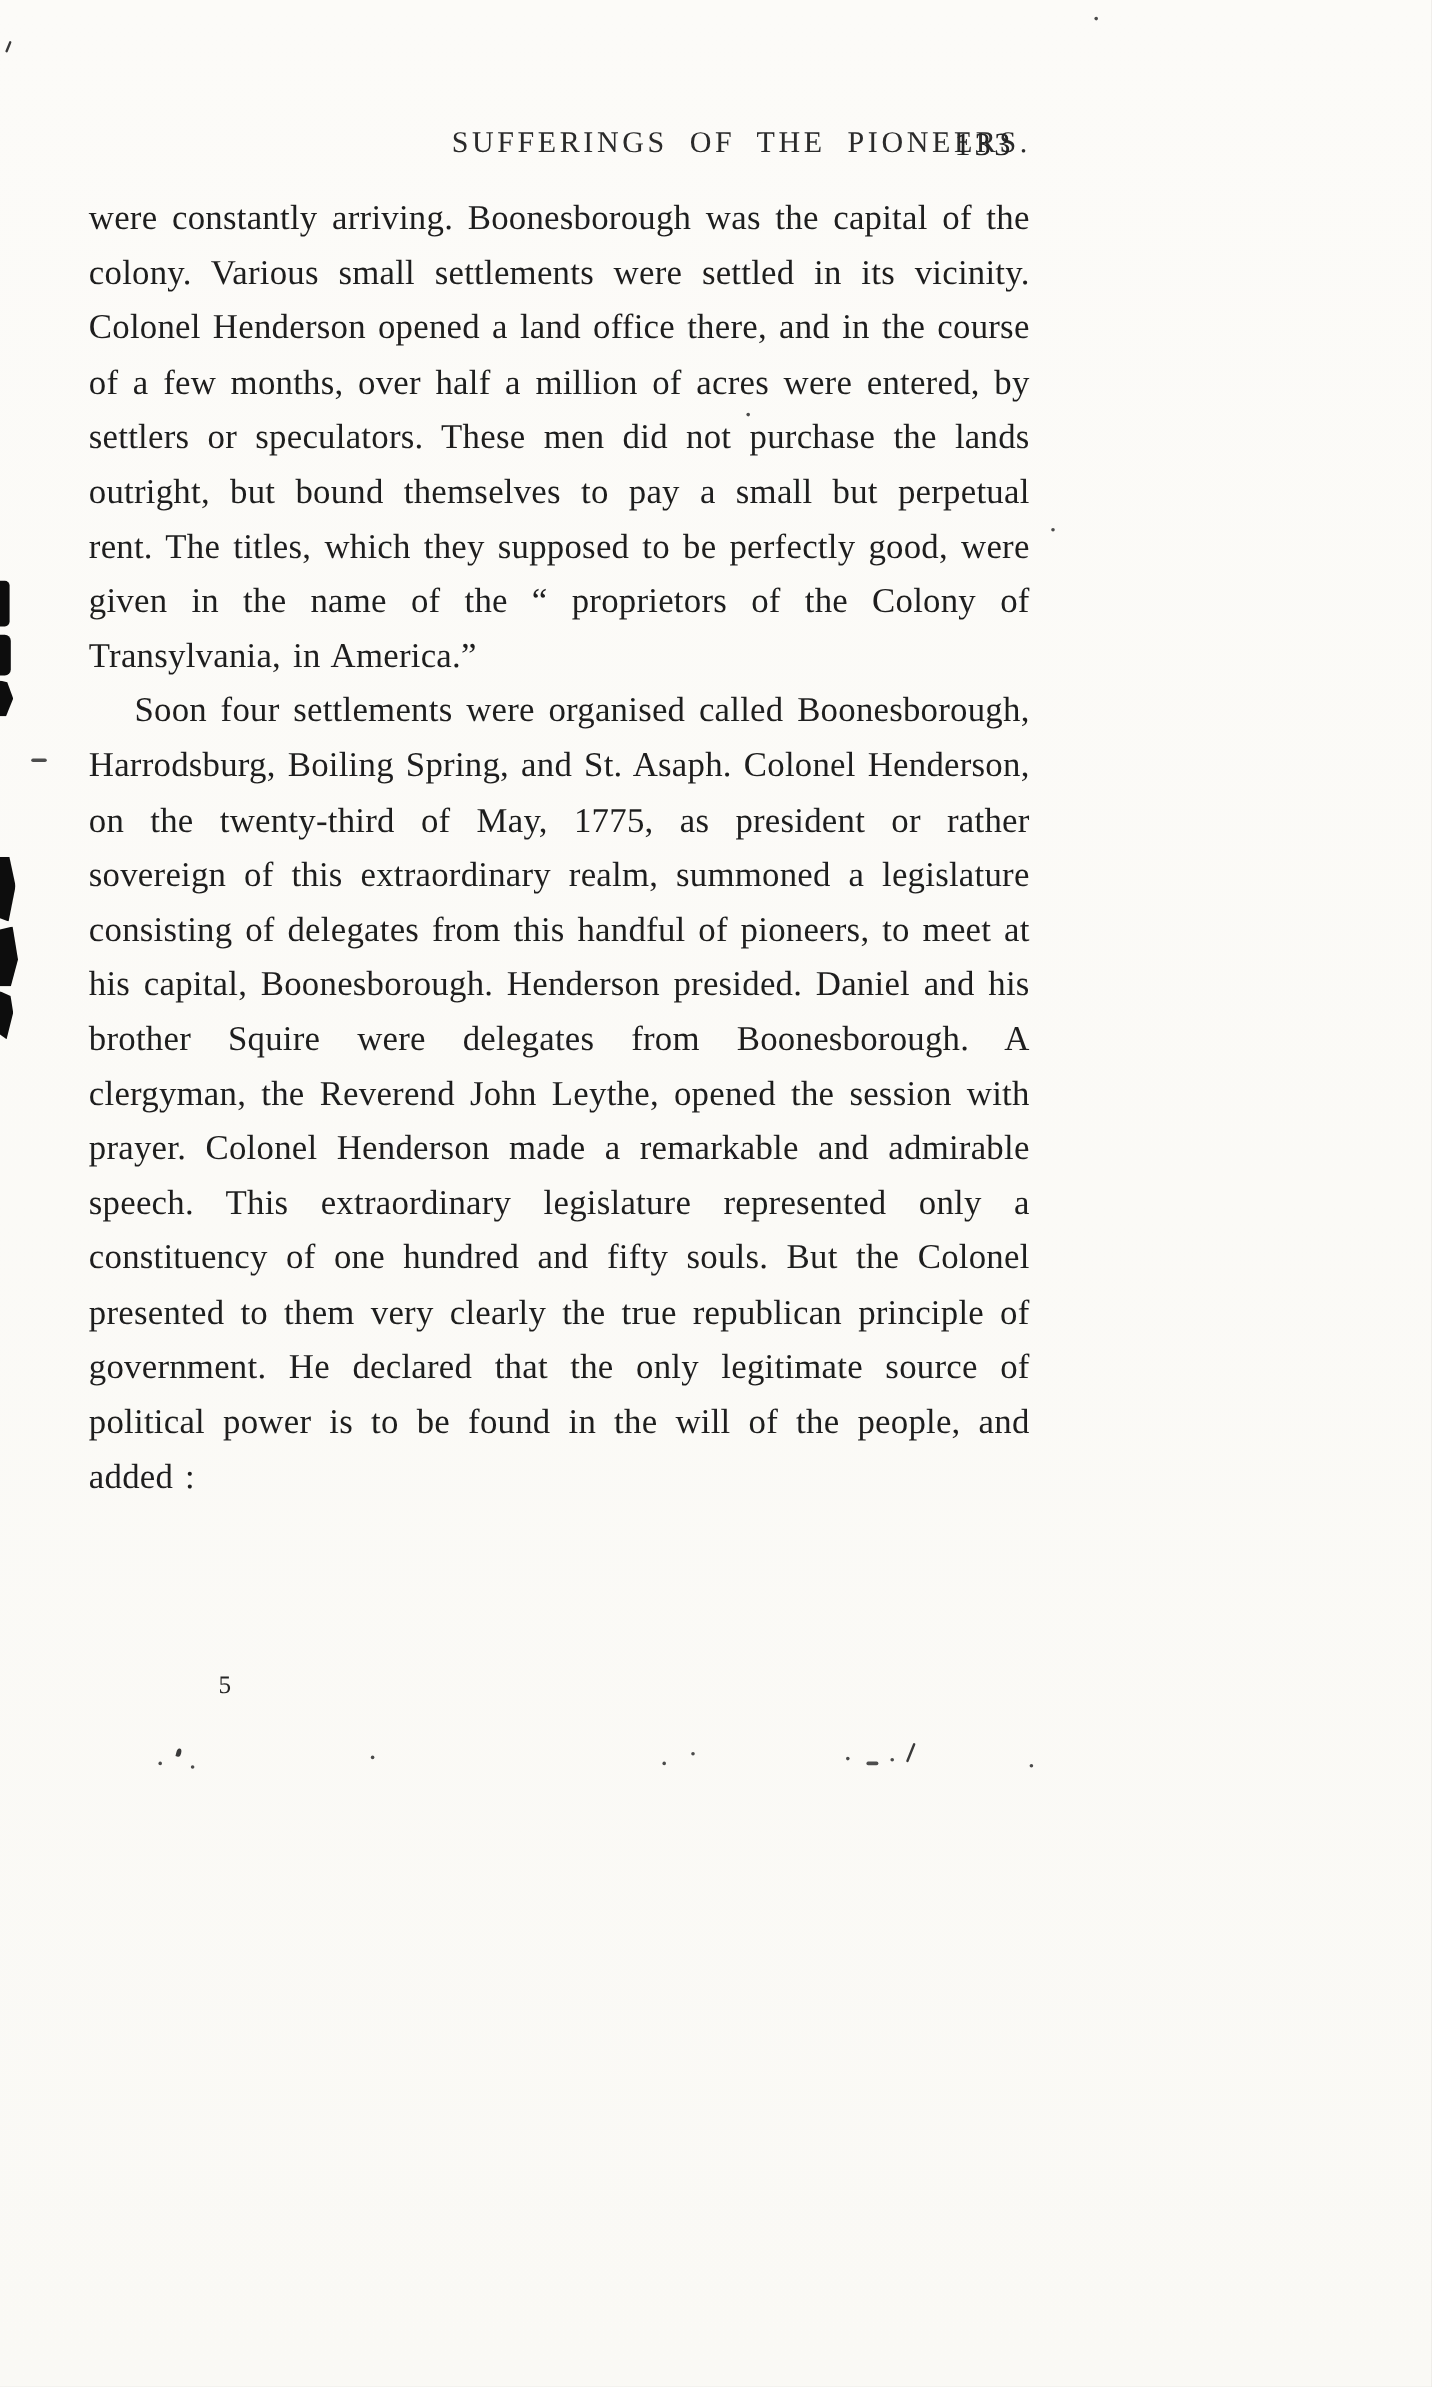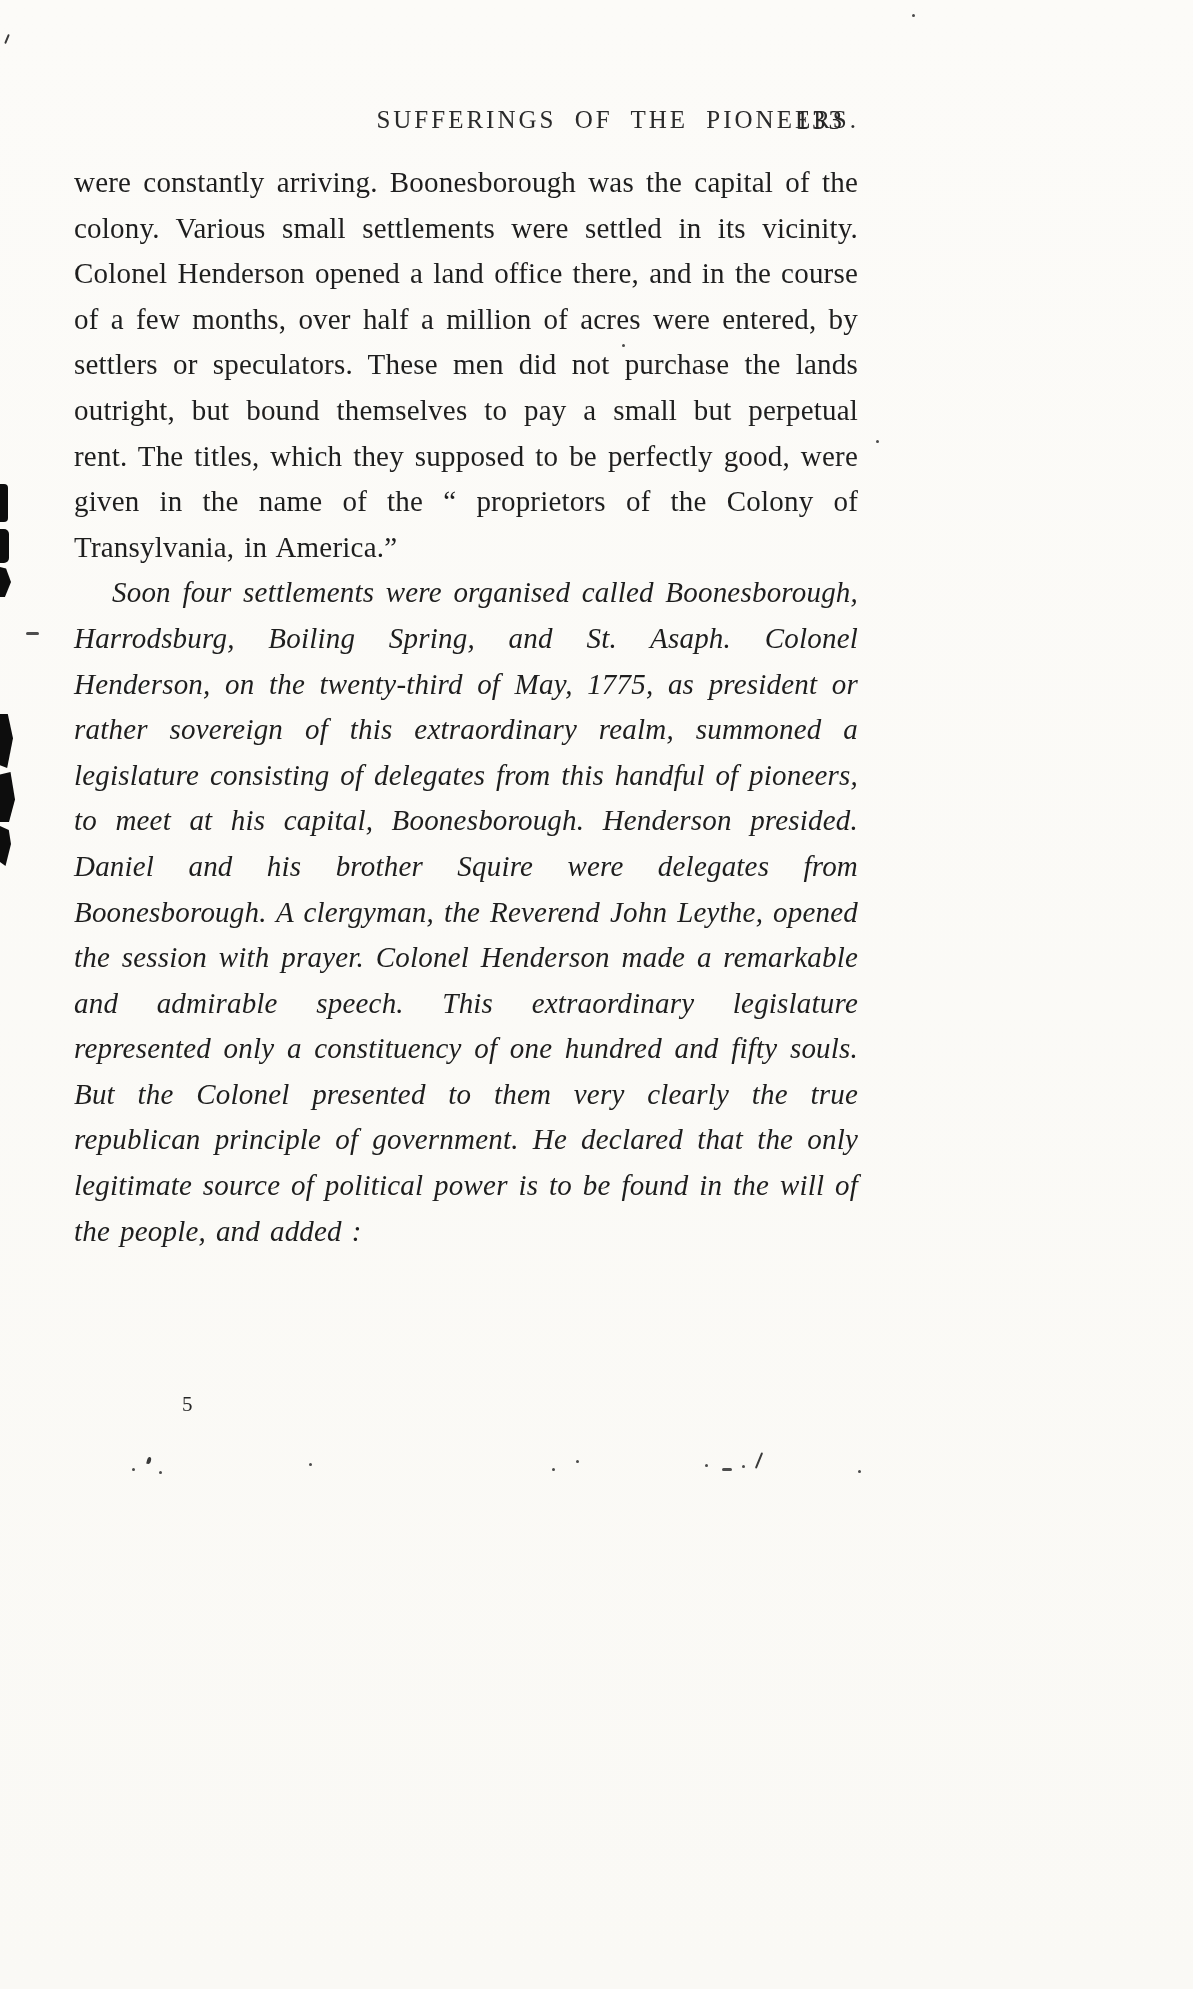--- a/index.html
+++ b/index.html
@@ -52,21 +52,21 @@
     top: 160px;
     width: 784px;
     font-size: 29px;
     line-height: 45.6px;
     text-align: justify;
     word-spacing: 2.5px;
     letter-spacing: 0.2px;
     color: #1e1e1e;
   }
   .text-block p { margin: 0; padding: 0; }
-  .text-block p.indent { text-indent: 38px; font-style: italic; }
+  .text-block p.indent { text-indent: 38px; }
 
   
   .signature {
     position: absolute;
     left: 182px;
     top: 1392px;
     font-size: 21px;
     letter-spacing: 1px;
     color: #262626;
   }

